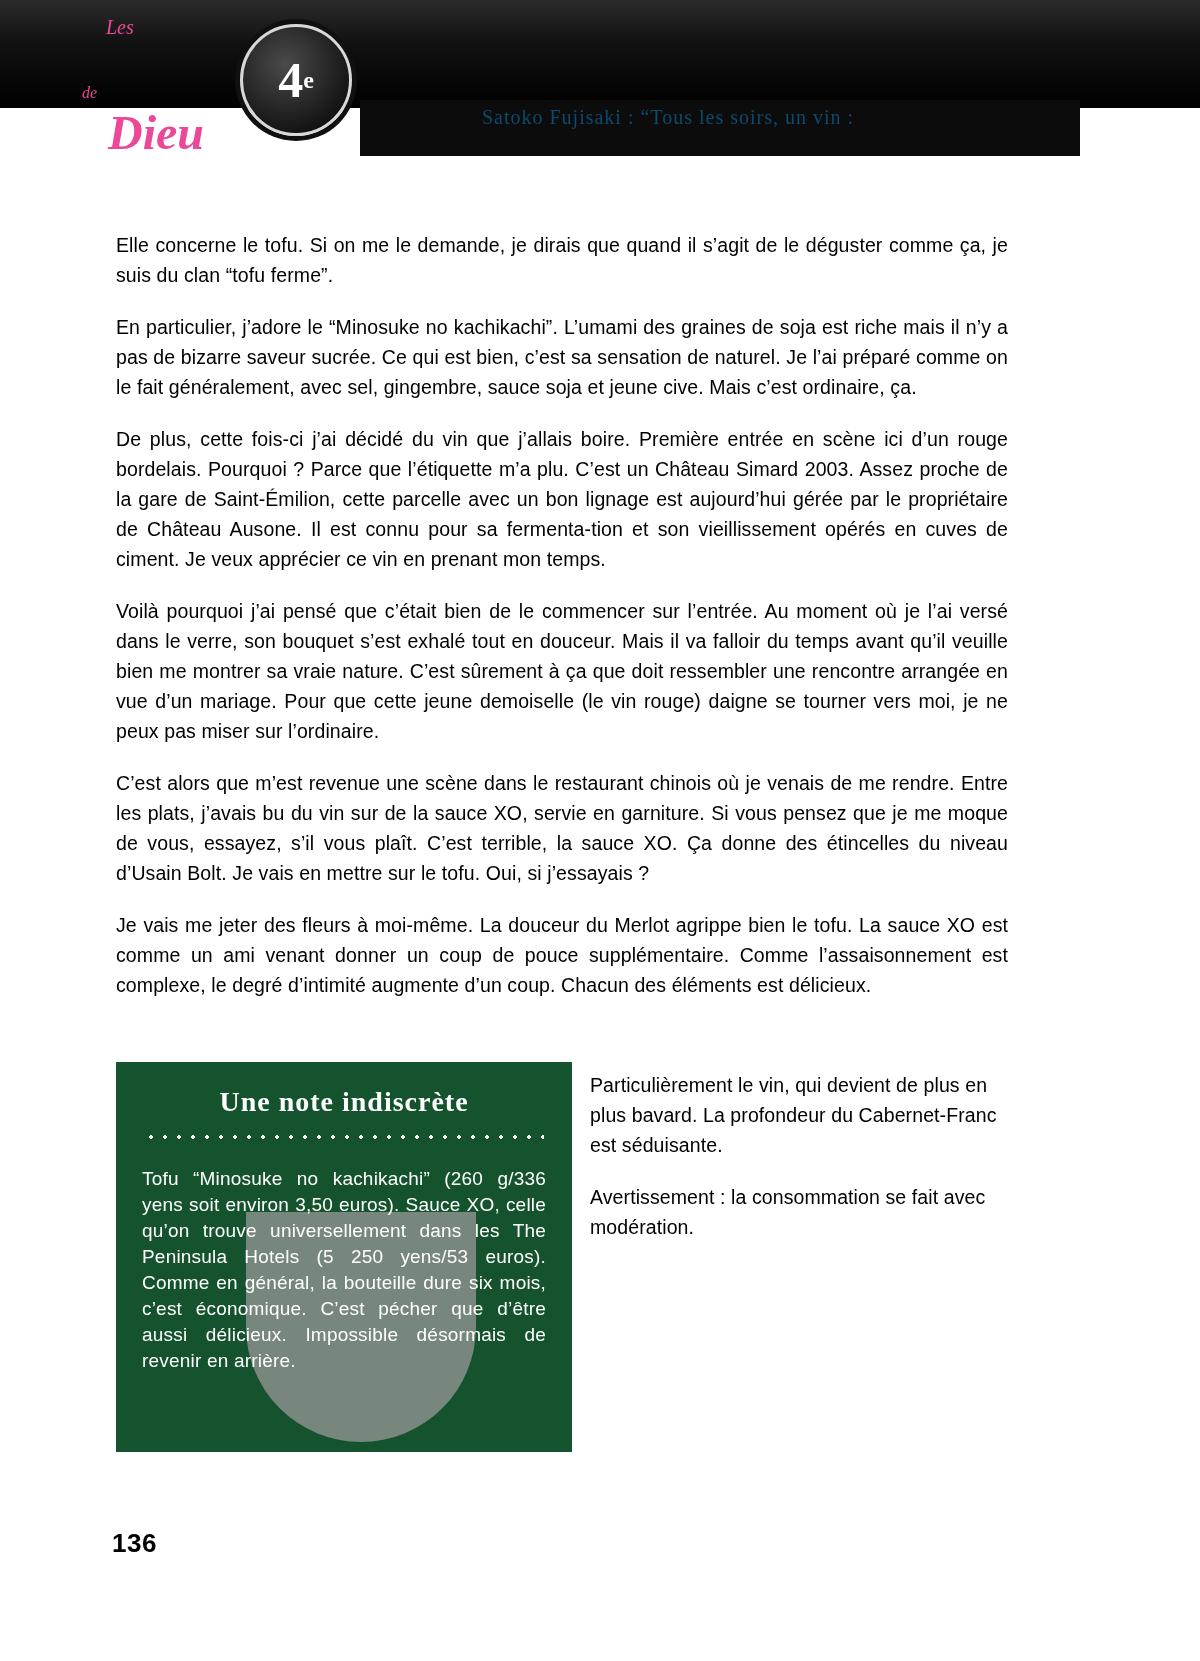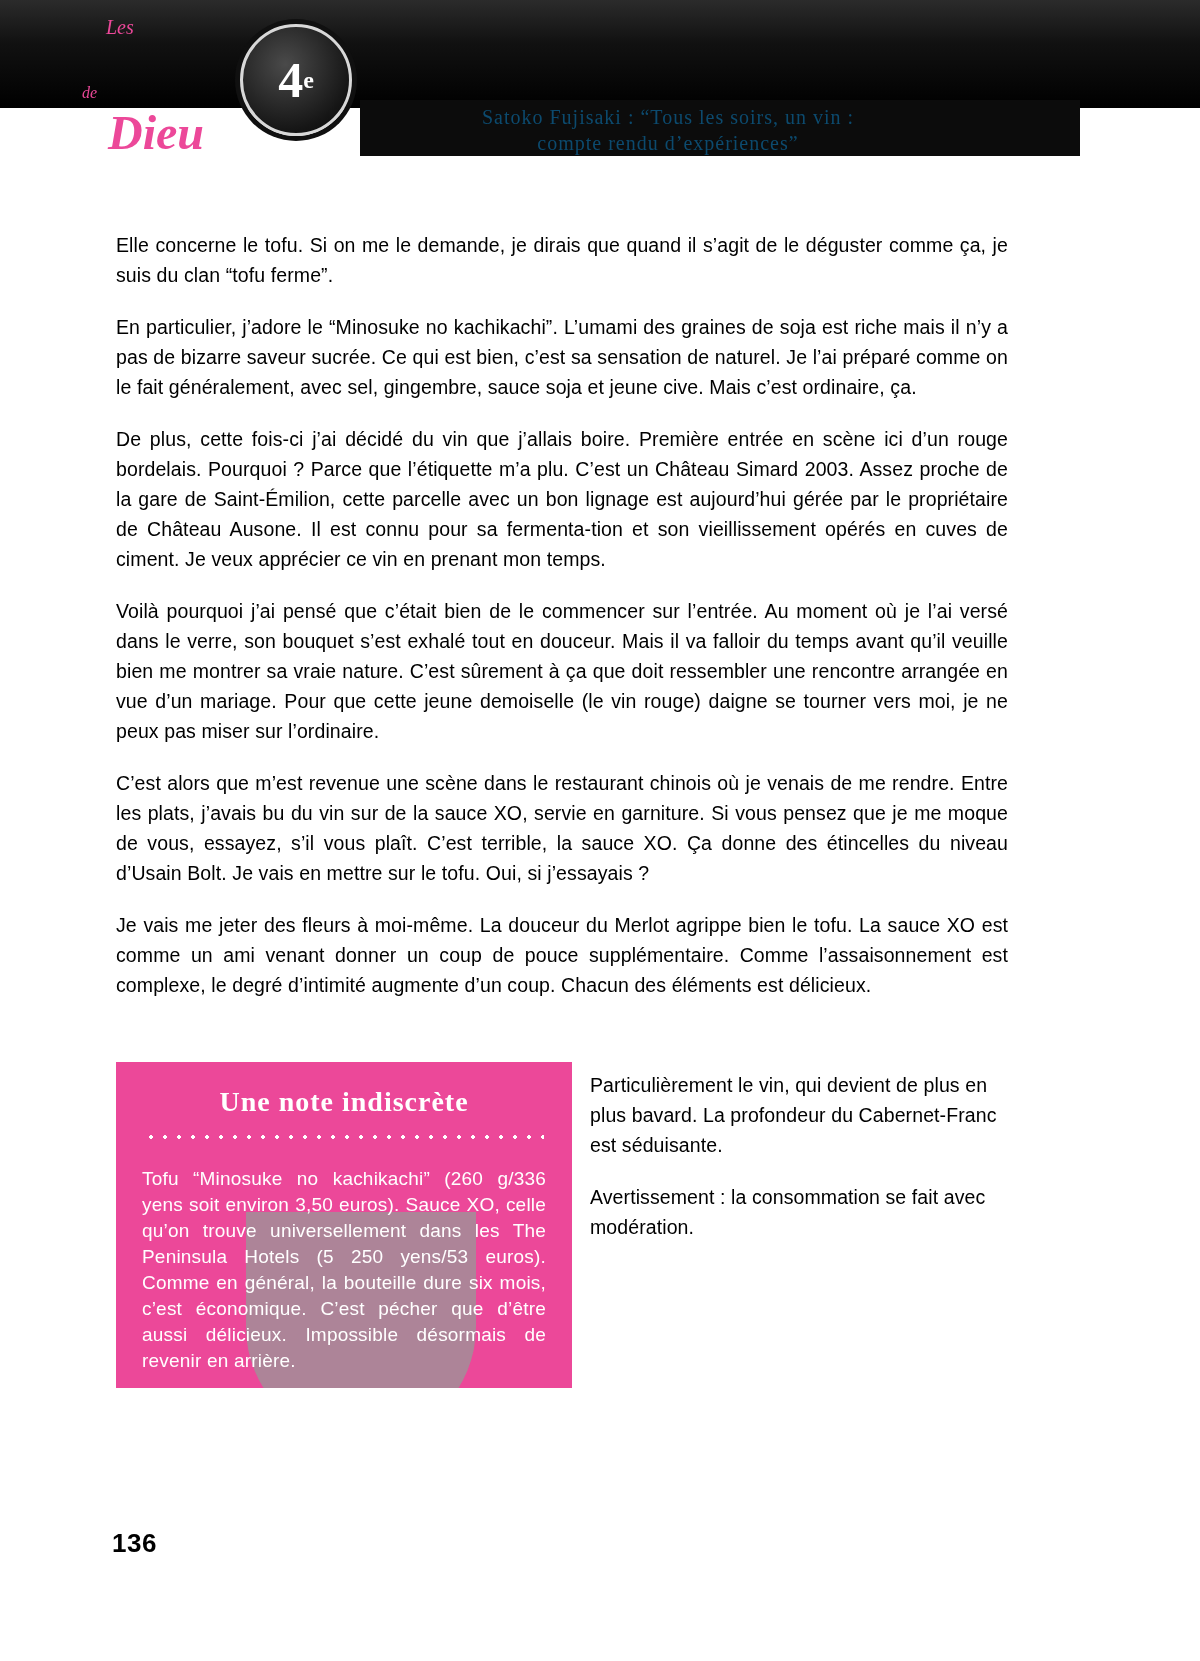--- a/index.html
+++ b/index.html
@@ -172,22 +172,22 @@
     left: 116px;
     top: 1062px;
     width: 892px;
     height: 420px;
   }
   .note-box {
     position: absolute;
     left: 0;
     top: 0;
     width: 456px;
-    height: 326px;
-    background: #ec4899;
+    height: 390px;
+    background: #14532d;
     overflow: hidden;
   }
   .note-box .deco {
     position: absolute;
     left: 130px;
     top: 150px;
     width: 230px;
     height: 230px;
     background: #989898;
     border-radius: 0 0 50% 50%;
@@ -260,21 +260,20 @@
   </div>
 
   <div class="episode-badge">
     <span class="num">4</span>
     <span class="sup">e</span>
   </div>
 
 
   <div class="header-subtitle">
     <div>Satoko Fujisaki : “Tous les soirs, un vin :</div>
-    <div>compte rendu d’expériences”</div>
   </div>
 </div>
 
 <div class="content">
   <p class="para">Elle concerne le tofu. Si on me le demande, je dirais que quand il s’agit de le déguster comme ça, je suis du clan “tofu ferme”.</p>
   <p class="para">En particulier, j’adore le “Minosuke no kachikachi”. L’umami des graines de soja est riche mais il n’y a pas de bizarre saveur sucrée. Ce qui est bien, c’est sa sensation de naturel. Je l’ai préparé comme on le fait généralement, avec sel, gingembre, sauce soja et jeune cive. Mais c’est ordinaire, ça.</p>
   <p class="para">De plus, cette fois-ci j’ai décidé du vin que j’allais boire. Première entrée en scène ici d’un rouge bordelais. Pourquoi ? Parce que l’étiquette m’a plu. C’est un Château Simard 2003. Assez proche de la gare de Saint-Émilion, cette parcelle avec un bon lignage est aujourd’hui gérée par le propriétaire de Château Ausone. Il est connu pour sa fermenta-tion et son vieillissement opérés en cuves de ciment. Je veux apprécier ce vin en prenant mon temps.</p>
   <p class="para">Voilà pourquoi j’ai pensé que c’était bien de le commencer sur l’entrée. Au moment où je l’ai versé dans le verre, son bouquet s’est exhalé tout en douceur. Mais il va falloir du temps avant qu’il veuille bien me montrer sa vraie nature. C’est sûrement à ça que doit ressembler une rencontre arrangée en vue d’un mariage. Pour que cette jeune demoiselle (le vin rouge) daigne se tourner vers moi, je ne peux pas miser sur l’ordinaire.</p>
   <p class="para">C’est alors que m’est revenue une scène dans le restaurant chinois où je venais de me rendre. Entre les plats, j’avais bu du vin sur de la sauce XO, servie en garniture. Si vous pensez que je me moque de vous, essayez, s’il vous plaît. C’est terrible, la sauce XO. Ça donne des étincelles du niveau d’Usain Bolt. Je vais en mettre sur le tofu. Oui, si j’essayais ?</p>
   <p class="para">Je vais me jeter des fleurs à moi-même. La douceur du Merlot agrippe bien le tofu. La sauce XO est comme un ami venant donner un coup de pouce supplémentaire. Comme l’assaisonnement est complexe, le degré d’intimité augmente d’un coup. Chacun des éléments est délicieux.</p>

